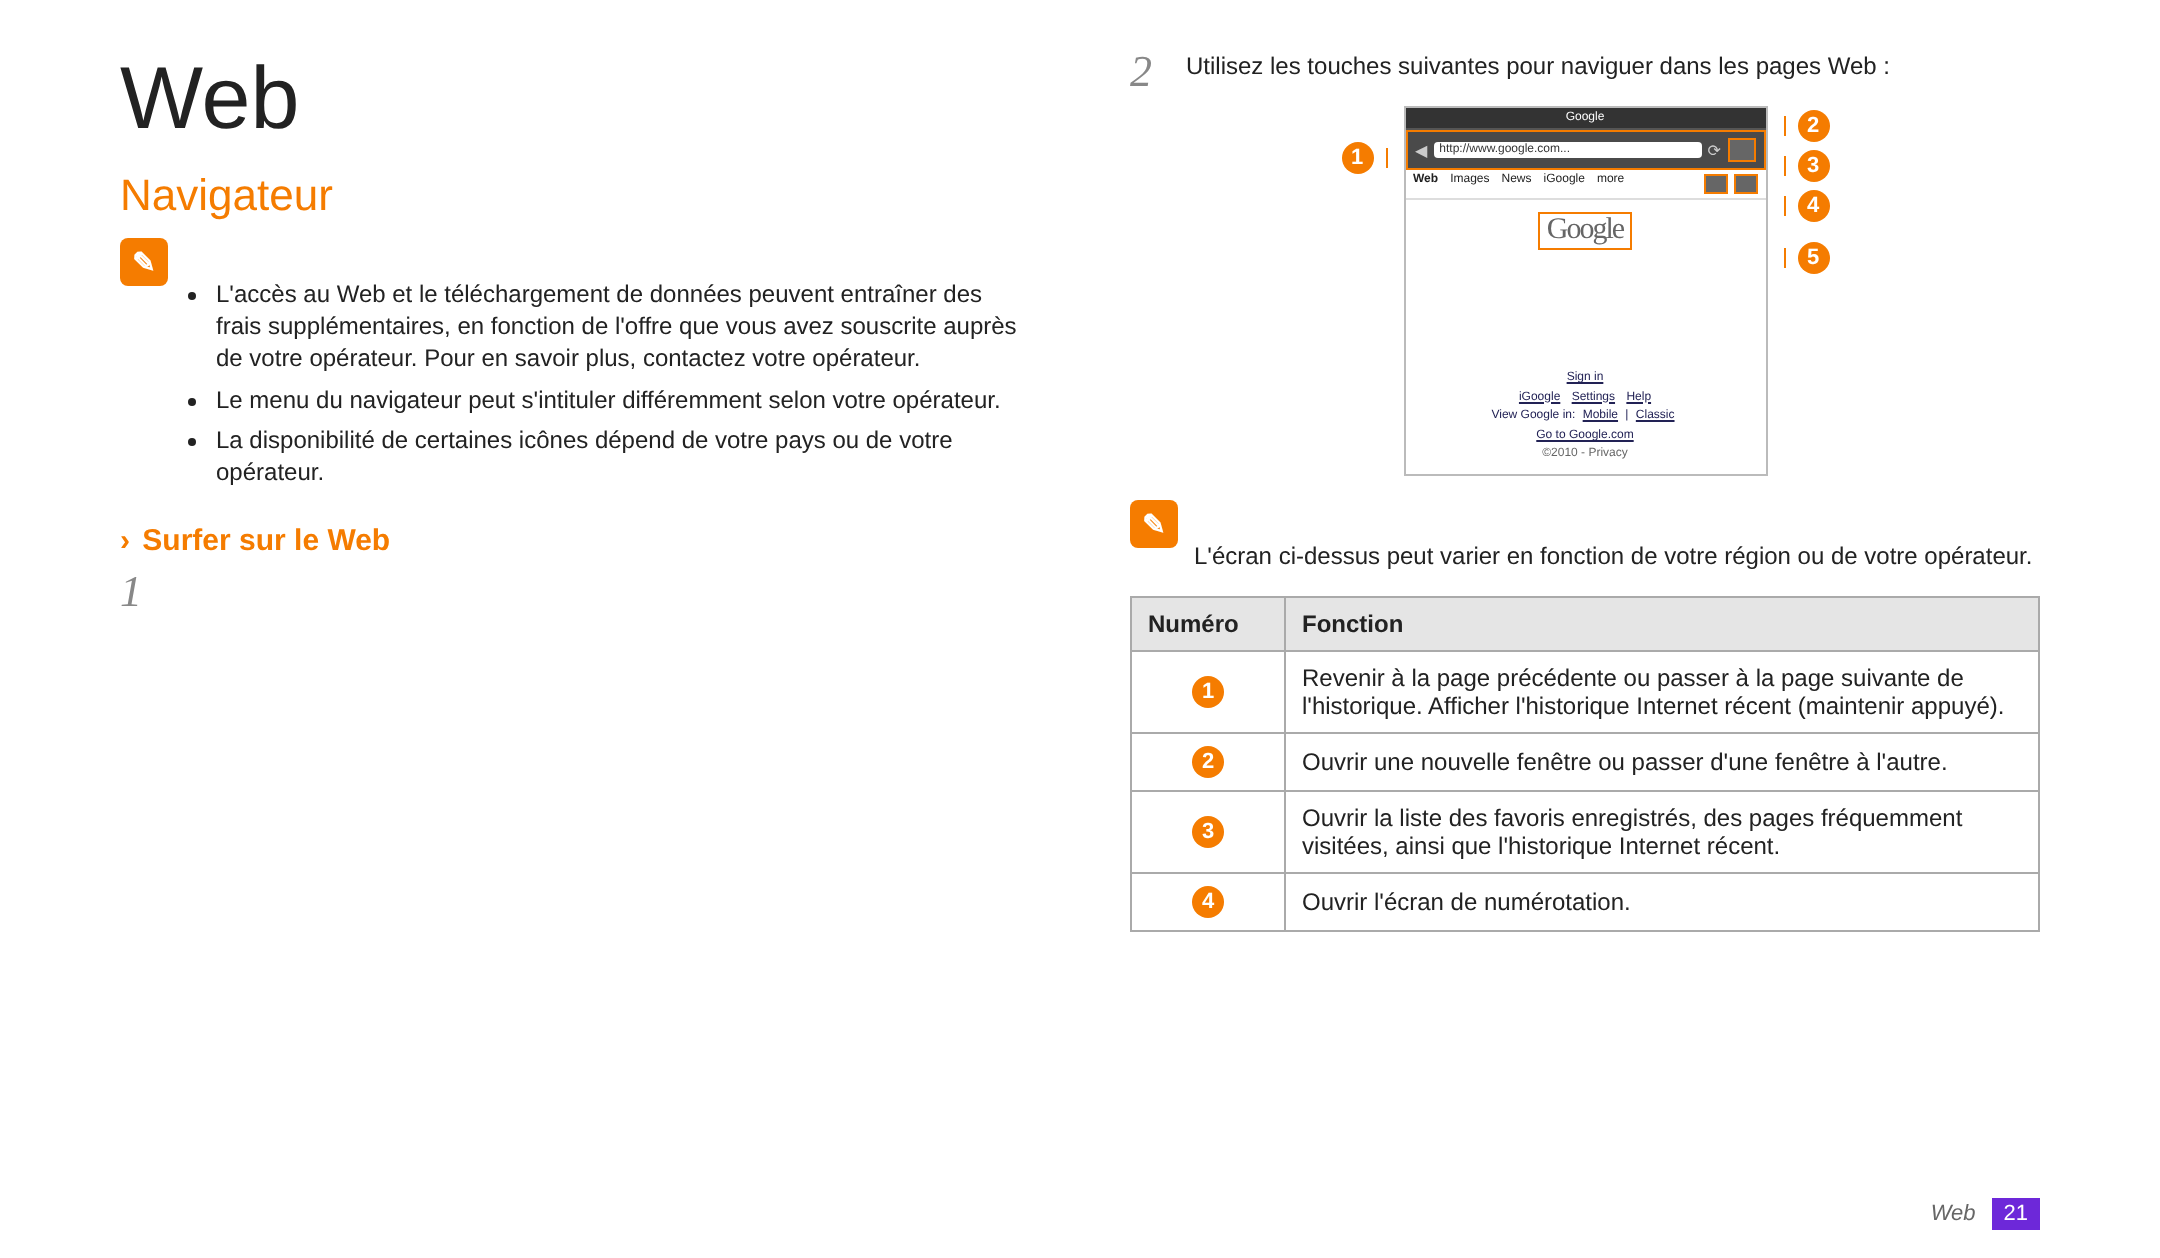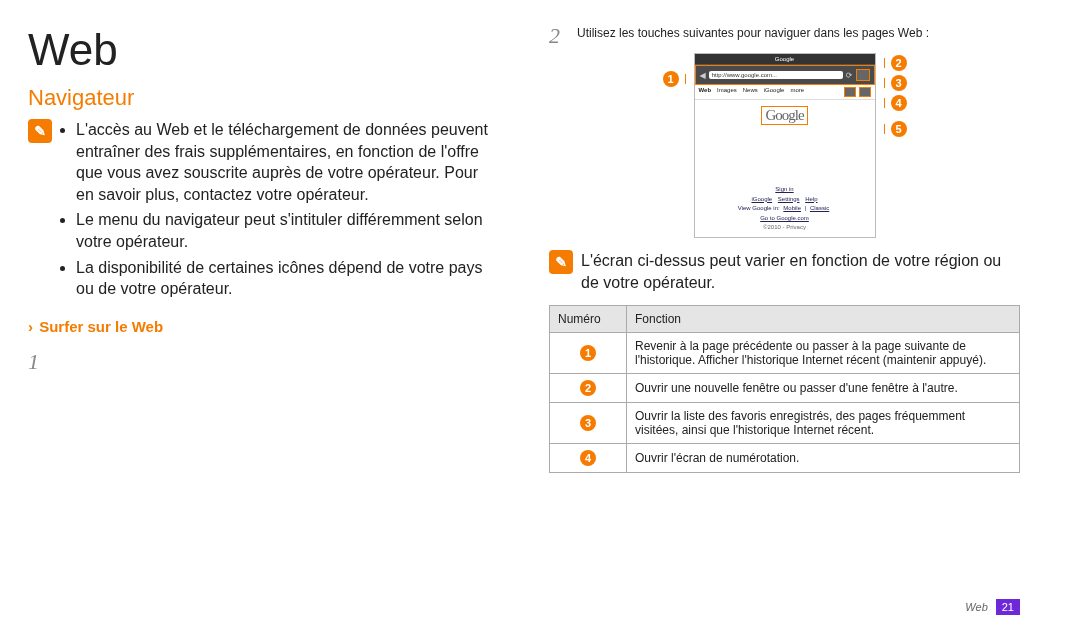--- a/index.html
+++ b/index.html
@@ -7,21 +7,21 @@
     background: #f5f5f5;
     font-family: "Helvetica Neue", Arial, sans-serif;
     color: #222;
   }
   .page {
     width: 1080px;
     height: 629px;
     margin: 0 auto;
     background: #fff;
     box-sizing: border-box;
-    padding: 25px 60px 20px 28px;
+    padding: 25px 60px 20px 60px;
     position: relative;
     display: flex;
     gap: 50px;
   }
   .col {
     flex: 1;
     min-width: 0;
   }
   h1.title {
     font-size: 44px;
@@ -56,35 +56,36 @@
     color: #fff;
     flex-shrink: 0;
     display: flex;
     align-items: center;
     justify-content: center;
     font-size: 14px;
     font-weight: bold;
   }
   .note-body {
     flex: 1;
-    font-size: 16px;
+    font-size: 12px;
     line-height: 1.35;
+    margin-top: 20px;
   }
   .note-body ul {
     margin: 0;
     padding-left: 16px;
   }
   .note-body li {
     margin-bottom: 4px;
   }
   h3.sub-section {
     color: #f57c00;
     font-size: 15px;
     font-weight: bold;
-    margin: 14px 0 16px 0;
+    margin: 14px 0 6px 0;
   }
   .chevron {
     color: #f57c00;
     font-weight: bold;
     margin-right: 2px;
   }
   .step-row {
     display: flex;
     gap: 10px;
     font-size: 12px;
@@ -219,21 +220,21 @@
     margin-top: 8px;
   }
   table.func th, table.func td {
     border: 1px solid #aaa;
     padding: 6px 8px;
     text-align: left;
     vertical-align: middle;
   }
   table.func th {
     background: #e5e5e5;
-    font-weight: normal;
+    font-weight: bold;
   }
   table.func td.num-cell {
     text-align: center;
     width: 60px;
   }
   .footer {
     position: absolute;
     bottom: 14px;
     right: 60px;
     font-size: 11px;

